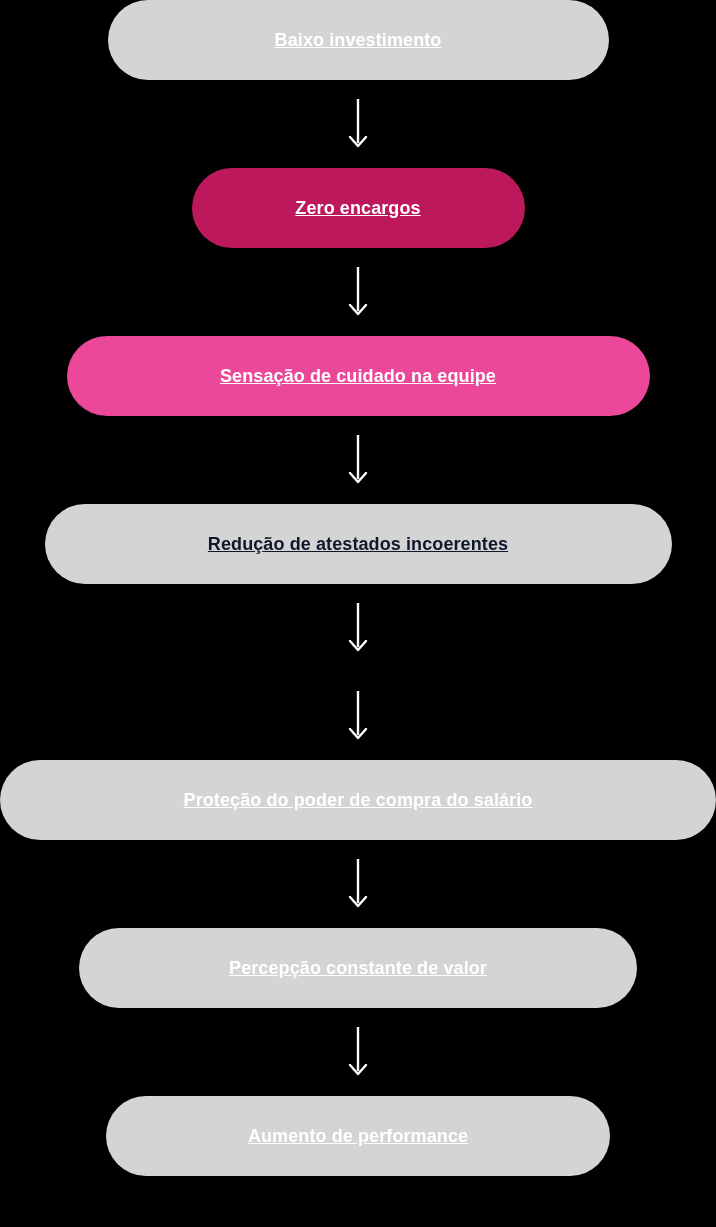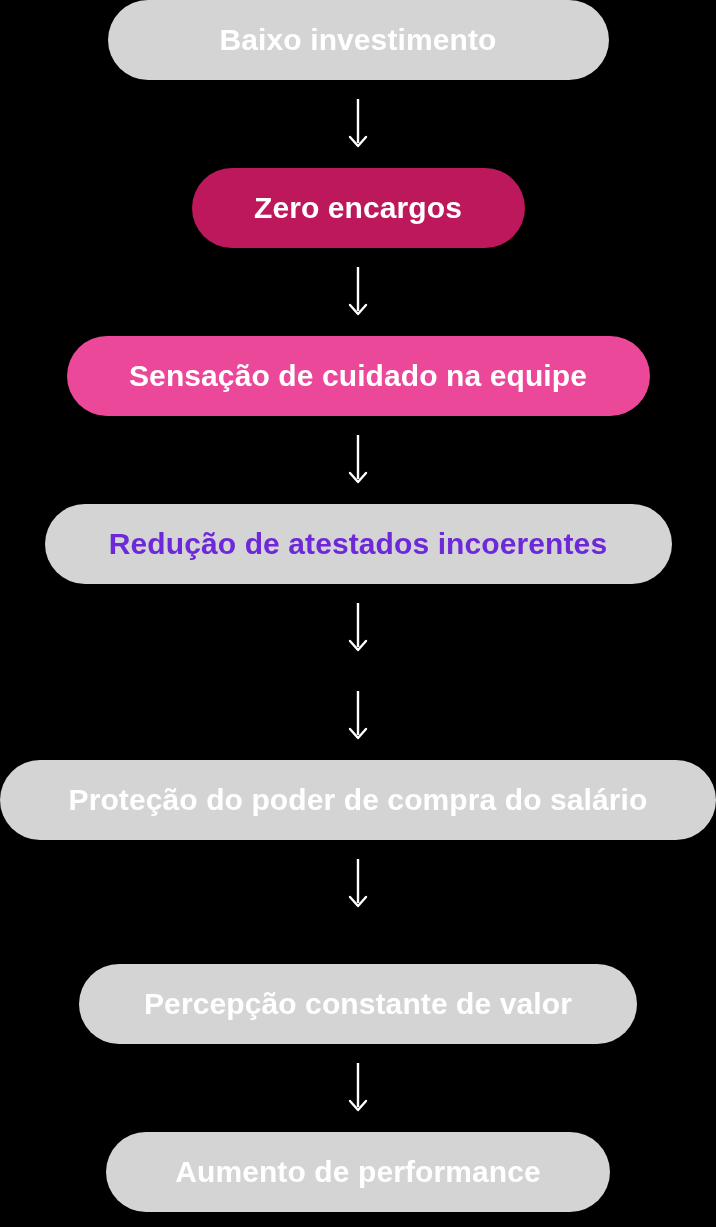--- a/index.html
+++ b/index.html
@@ -24,27 +24,28 @@
   }
   .node {
     box-sizing: border-box;
     height: 80px;
     border-radius: 40px;
     display: flex;
     align-items: center;
     justify-content: center;
     text-align: center;
     color: #ffffff;
-    font-size: 30px;
+    font-size: 18px;
     font-weight: 700;
     letter-spacing: 0.1px;
     line-height: 1;
     white-space: nowrap;
     padding: 0 26px;
     user-select: none;
+    text-decoration: underline;
   }
   .connector {
     height: 88px;
     width: 30px;
     display: flex;
     align-items: center;
     justify-content: center;
     flex: none;
   }
   .connector svg {
@@ -97,21 +98,21 @@
 
   <div class="connector">
     <span>
       <svg width="24" height="50" viewBox="0 0 24 50" aria-hidden="true">
         <line x1="12" y1="0" x2="12" y2="44" stroke="#ffffff" stroke-width="2.4"></line>
         <polyline points="4,38 12,47 20,38" fill="none" stroke="#ffffff" stroke-width="2.4" stroke-linecap="round" stroke-linejoin="round"></polyline>
       </svg>
     </span>
   </div>
 
-  <div class="node n3" style="background: rgb(212, 212, 212); color: #6d28d9;">
+  <div class="node n3" style="background: rgb(212, 212, 212); color: #0f172a;">
     <span>Redução de atestados incoerentes</span>
   </div>
 
   <div class="connector">
     <span>
       <svg width="24" height="50" viewBox="0 0 24 50" aria-hidden="true">
         <line x1="12" y1="0" x2="12" y2="44" stroke="#ffffff" stroke-width="2.4"></line>
         <polyline points="4,38 12,47 20,38" fill="none" stroke="#ffffff" stroke-width="2.4" stroke-linecap="round" stroke-linejoin="round"></polyline>
       </svg>
     </span>
@@ -133,21 +134,21 @@
 
   <div class="connector">
     <span>
       <svg width="24" height="50" viewBox="0 0 24 50" aria-hidden="true">
         <line x1="12" y1="0" x2="12" y2="44" stroke="#ffffff" stroke-width="2.4"></line>
         <polyline points="4,38 12,47 20,38" fill="none" stroke="#ffffff" stroke-width="2.4" stroke-linecap="round" stroke-linejoin="round"></polyline>
       </svg>
     </span>
   </div>
 
-  <div class="node n6" style="background: rgb(212, 212, 212); color: rgb(255, 255, 255); margin-top: 36px;">
+  <div class="node n6" style="background: rgb(212, 212, 212); color: rgb(255, 255, 255);">
     <span>Percepção constante de valor</span>
   </div>
 
   <div class="connector">
     <span>
       <svg width="24" height="50" viewBox="0 0 24 50" aria-hidden="true">
         <line x1="12" y1="0" x2="12" y2="44" stroke="#ffffff" stroke-width="2.4"></line>
         <polyline points="4,38 12,47 20,38" fill="none" stroke="#ffffff" stroke-width="2.4" stroke-linecap="round" stroke-linejoin="round"></polyline>
       </svg>
     </span>

